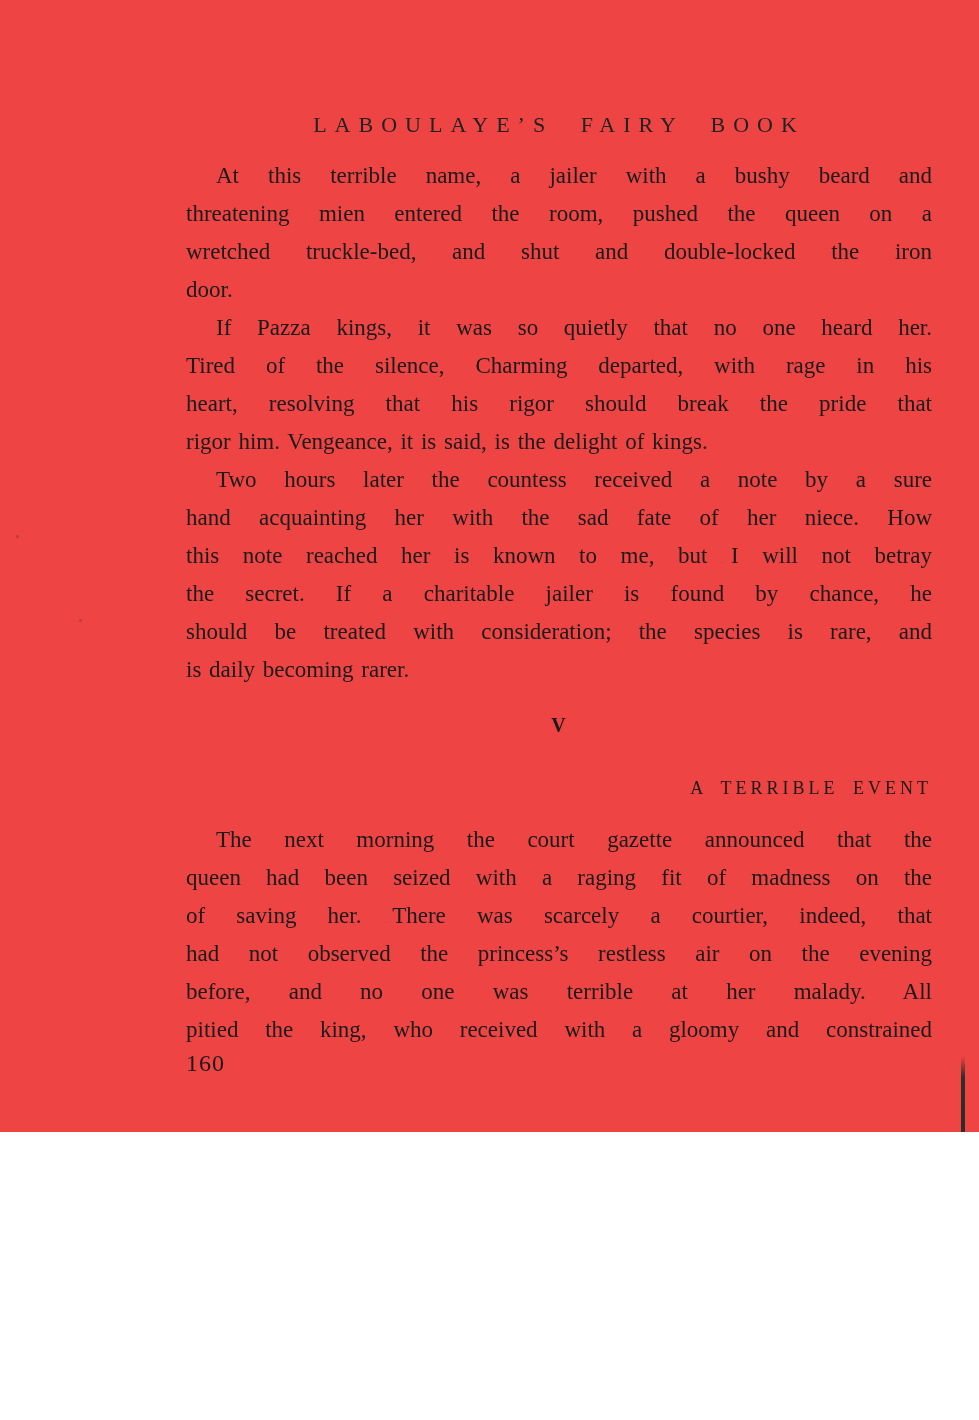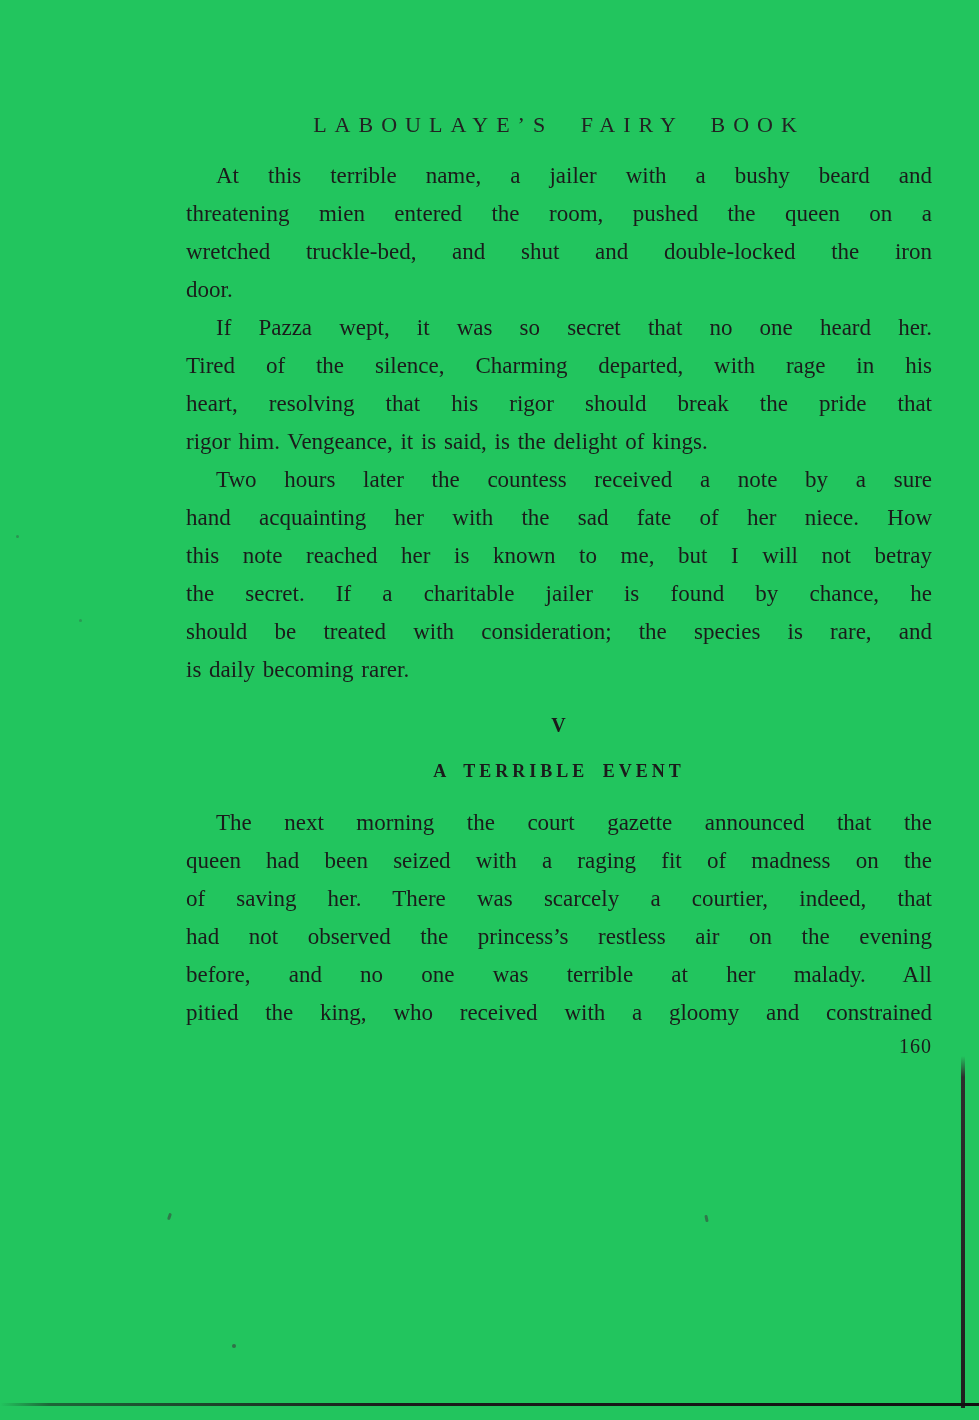--- a/index.html
+++ b/index.html
@@ -3,22 +3,22 @@
 <meta charset="utf-8">
 <style>
   html, body {
     margin: 0;
     padding: 0;
     background: #ffffff;
   }
   .page {
     position: relative;
     width: 979px;
-    height: 1420px;
-    background: #22c55e;
+    height: 1132px;
+    background: #ef4444;
     overflow: hidden;
     font-family: "Liberation Serif", serif;
     color: #1b1b1b;
   }
   .running-head {
     position: absolute;
     top: 112px;
     left: 186px;
     width: 746px;
     text-align: center;
@@ -46,33 +46,33 @@
   .line.indent { text-indent: 30px; }
   .section-number {
     margin-top: 21px;
     text-align: center;
     font-size: 20px;
     line-height: 30px;
     letter-spacing: 1px;
     font-weight: bold;
   }
   .section-title {
-    margin-top: 18px;
-    text-align: center;
+    margin-top: 35px;
+    text-align: right;
     font-size: 18px;
     line-height: 26px;
     letter-spacing: 4px;
     word-spacing: 6px;
-    font-weight: bold;
+    font-weight: normal;
   }
   .section-title + .para { margin-top: 20px; }
   .page-number {
     margin-top: 0;
-    text-align: right;
-    font-size: 20px;
+    text-align: left;
+    font-size: 24px;
     line-height: 28px;
     letter-spacing: 1px;
   }
   
   .edge-line-right {
     position: absolute;
     left: 961px;
     top: 1056px;
     width: 4px;
     height: 352px;
@@ -107,21 +107,21 @@
   <div class="text-block">
     <div class="para">
       </div>
     <div class="para">
         <div class="line indent">At this terrible name, a jailer with a bushy beard and</div>
         <div class="line">threatening mien entered the room, pushed the queen on a</div>
         <div class="line">wretched truckle-bed, and shut and double-locked the iron</div>
         <div class="line last">door.</div>
       </div>
     <div class="para">
-        <div class="line indent">If Pazza wept, it was so secret that no one heard her.</div>
+        <div class="line indent">If Pazza kings, it was so quietly that no one heard her.</div>
         <div class="line">Tired of the silence, Charming departed, with rage in his</div>
         <div class="line">heart, resolving that his rigor should break the pride that</div>
         <div class="line last">rigor him.  Vengeance, it is said, is the delight of kings.</div>
       </div>
     <div class="para">
         <div class="line indent">Two hours later the countess received a note by a sure</div>
         <div class="line">hand acquainting her with the sad fate of her niece.  How</div>
         <div class="line">this note reached her is known to me, but I will not betray</div>
         <div class="line">the secret.  If a charitable jailer is found by chance, he</div>
         <div class="line">should be treated with consideration; the species is rare, and</div>

